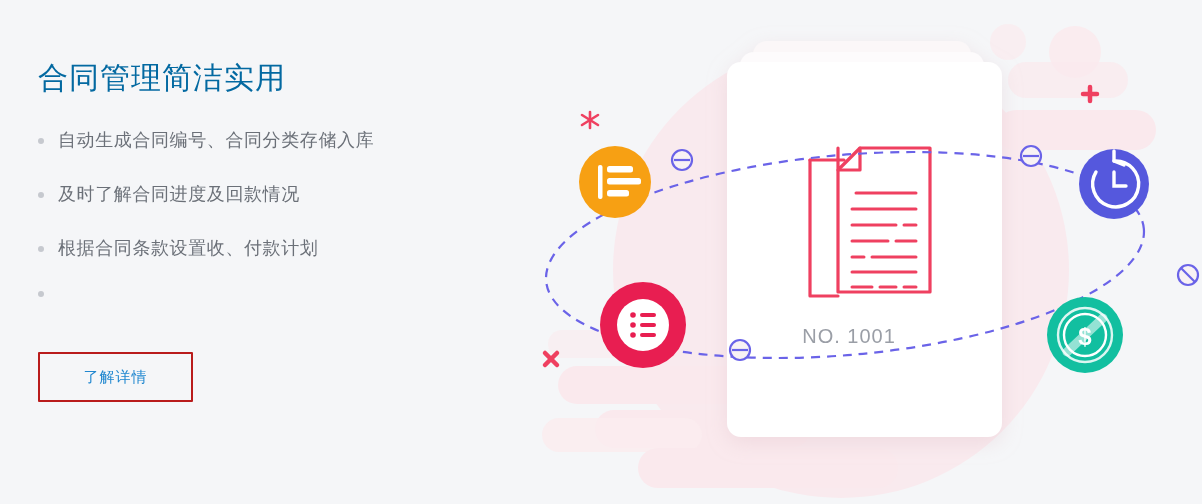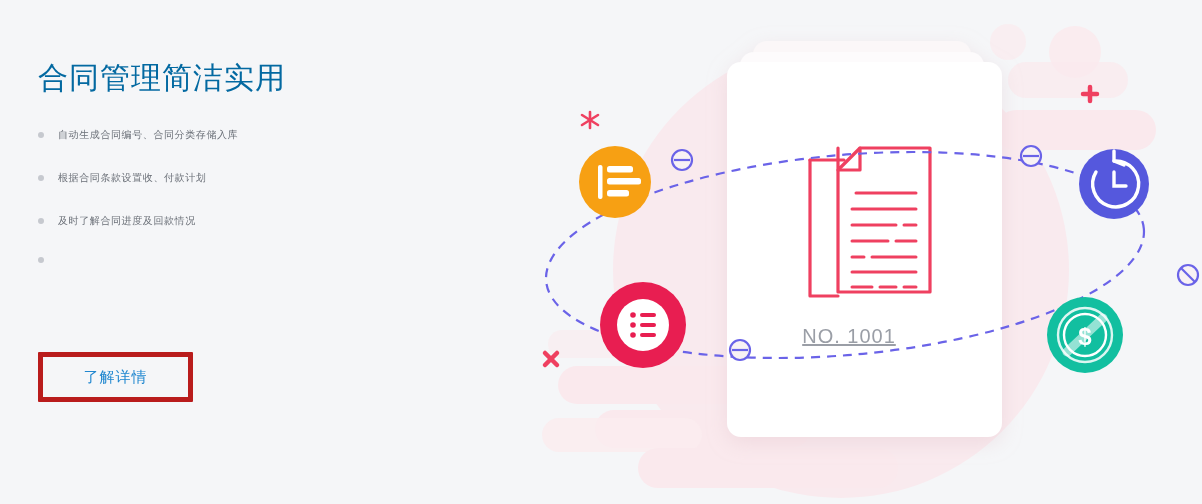--- a/index.html
+++ b/index.html
@@ -47,33 +47,33 @@
   }
   .feature-bullet {
     width: 6px;
     height: 6px;
     border-radius: 50%;
     background: #c6c9cf;
     flex: 0 0 auto;
     margin-right: 14px;
   }
   .feature-text {
-    font-size: 10px;
+    font-size: 18px;
     color: #6b7078;
     letter-spacing: 0.6px;
     line-height: 1.4;
   }
   .cta-button {
     position: absolute;
     left: 0px;
     top: 292px;
     width: 155px;
     height: 50px;
     box-sizing: border-box;
-    border: 5px solid #b91c1c;
+    border: 2px solid #b91c1c;
     background: transparent;
     color: #2087cf;
     font-size: 15px;
     letter-spacing: 1px;
     font-family: "Liberation Sans", "DejaVu Sans", sans-serif;
     cursor: pointer;
     border-radius: 1px;
     display: flex;
     align-items: center;
     justify-content: center;
@@ -91,44 +91,43 @@
 
   .card-no-label {
     position: absolute;
     left: 227px;
     top: 325px;
     width: 244px;
     text-align: center;
     font-size: 20px;
     color: #9a9ea6;
     letter-spacing: 1px;
-    text-decoration: underline;
   }
 </style>
 </head>
 <body>
 
 <div id="root">
 
   <div class="left-panel">
 
     <h1 class="page-title">合同管理简洁实用</h1>
 
     <ul class="feature-list">
       <li class="feature-item">
         <span class="feature-bullet"></span>
         <span class="feature-text">自动生成合同编号、合同分类存储入库</span>
       </li>
       <li class="feature-item">
         <span class="feature-bullet"></span>
+        <span class="feature-text">及时了解合同进度及回款情况</span>
+      </li>
+      <li class="feature-item">
+        <span class="feature-bullet"></span>
         <span class="feature-text">根据合同条款设置收、付款计划</span>
-      </li>
-      <li class="feature-item">
-        <span class="feature-bullet"></span>
-        <span class="feature-text">及时了解合同进度及回款情况</span>
       </li>
       <li class="feature-item">
         <span class="feature-bullet"></span>
       </li>
     </ul>
 
     <button class="cta-button">了解详情</button>
   </div>
 
   <div class="illustration">

